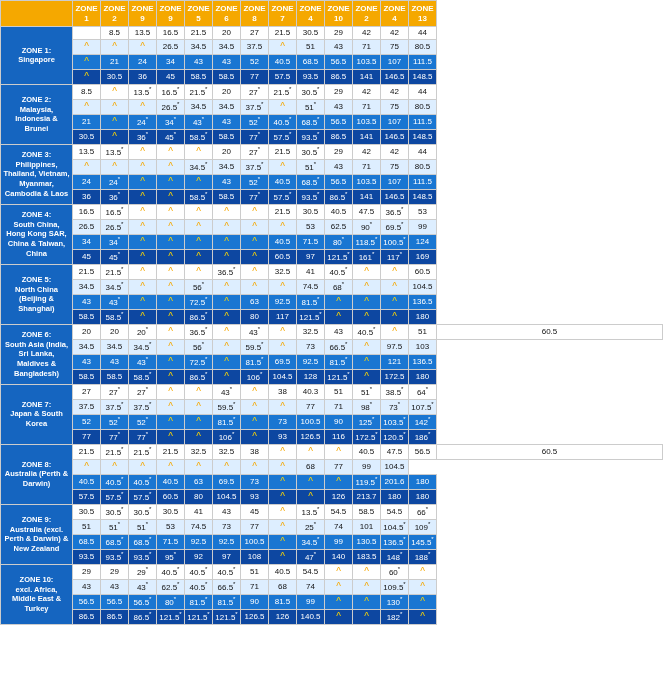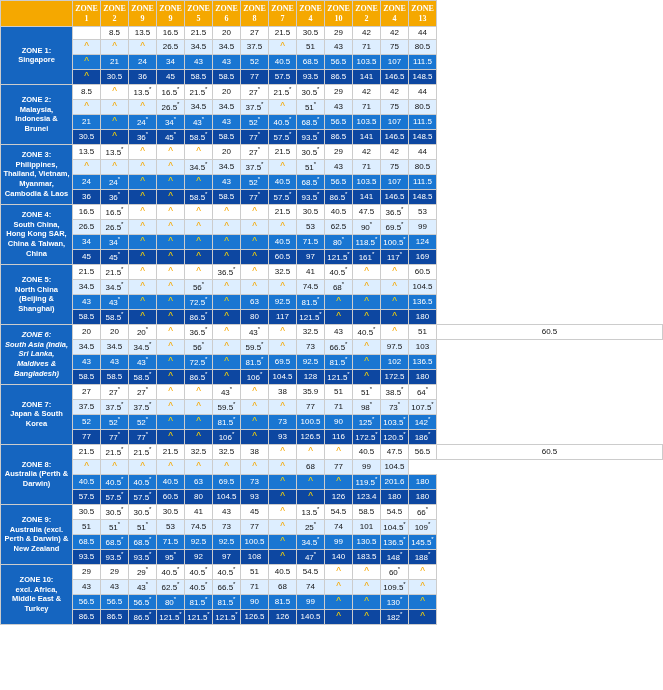--- a/index.html
+++ b/index.html
@@ -61,21 +61,21 @@
     .row-darkest {
       background: #0d47a1;
       color: #fff;
       font-size: 8px;
     }
     sup {
       font-size: 6px;
     }
     
     .col-label { width: 72px; }
-    .col-zone { width: 28px; font-family: Liberation Serif, serif; }
+    .col-zone { width: 28px; }
   </style>
 </head>
 <body>
 
 <div class="table-container">
   <table>
     <thead>
       <tr>
         <th class="header-zone col-label"></th>
         <th class="header-zone col-zone">ZONE 1</th>
@@ -393,21 +393,21 @@
           <td class="row-darkest"><span style="color:#ffd700; font-size:10px;">^</span></td>
           <td class="row-darkest">80</td>
           <td class="row-darkest">117</td>
           <td class="row-darkest">121.5<sup>*</sup></td>
           <td class="row-darkest"><span style="color:#ffd700; font-size:10px;">^</span></td>
           <td class="row-darkest"><span style="color:#ffd700; font-size:10px;">^</span></td>
           <td class="row-darkest"><span style="color:#ffd700; font-size:10px;">^</span></td>
           <td class="row-darkest">180</td>
         </tr>
         <tr>
-          <td rowspan="4" class="zone-label" style="font-size: 7.5px; line-height: 1.3; font-style: italic;"><strong>ZONE 6:</strong><br>South Asia (India, Sri Lanka, Maldives &amp; Bangladesh)</td>
+          <td rowspan="4" class="zone-label" style="font-size: 7.5px; line-height: 1.3;"><strong>ZONE 6:</strong><br>South Asia (India, Sri Lanka, Maldives &amp; Bangladesh)</td>
           <td class="row-light">20</td>
           <td class="row-light">20</td>
           <td class="row-light">20<sup>*</sup></td>
           <td class="row-light"><span style="color:#f5a800; font-size:10px;">^</span></td>
           <td class="row-light">36.5<sup>*</sup></td>
           <td class="row-light"><span style="color:#f5a800; font-size:10px;">^</span></td>
           <td class="row-light">43<sup>*</sup></td>
           <td class="row-light"><span style="color:#f5a800; font-size:10px;">^</span></td>
           <td class="row-light">32.5</td>
           <td class="row-light">43</td>
@@ -436,21 +436,21 @@
           <td class="row-dark">43</td>
           <td class="row-dark">43<sup>*</sup></td>
           <td class="row-dark"><span style="color:#ffd700; font-size:10px;">^</span></td>
           <td class="row-dark">72.5<sup>*</sup></td>
           <td class="row-dark"><span style="color:#ffd700; font-size:10px;">^</span></td>
           <td class="row-dark">81.5<sup>*</sup></td>
           <td class="row-dark">69.5</td>
           <td class="row-dark">92.5</td>
           <td class="row-dark">81.5<sup>*</sup></td>
           <td class="row-dark"><span style="color:#ffd700; font-size:10px;">^</span></td>
-          <td class="row-dark">102</td>
+          <td class="row-dark">121</td>
           <td class="row-dark">136.5</td>
         </tr>
         <tr>
           <td class="row-darkest">58.5</td>
           <td class="row-darkest">58.5</td>
           <td class="row-darkest">58.5<sup>*</sup></td>
           <td class="row-darkest"><span style="color:#ffd700; font-size:10px;">^</span></td>
           <td class="row-darkest">86.5<sup>*</sup></td>
           <td class="row-darkest"><span style="color:#ffd700; font-size:10px;">^</span></td>
           <td class="row-darkest">106<sup>*</sup></td>
@@ -464,21 +464,21 @@
         <tr>
           <td rowspan="4" class="zone-label" style="font-size: 7.5px; line-height: 1.3;"><strong>ZONE 7:</strong><br>Japan &amp; South Korea</td>
           <td class="row-light">27</td>
           <td class="row-light">27<sup>*</sup></td>
           <td class="row-light">27<sup>*</sup></td>
           <td class="row-light"><span style="color:#f5a800; font-size:10px;">^</span></td>
           <td class="row-light"><span style="color:#f5a800; font-size:10px;">^</span></td>
           <td class="row-light">43<sup>*</sup></td>
           <td class="row-light"><span style="color:#f5a800; font-size:10px;">^</span></td>
           <td class="row-light">38</td>
-          <td class="row-light">35.9</td>
+          <td class="row-light">40.3</td>
           <td class="row-light">51</td>
           <td class="row-light">51<sup>*</sup></td>
           <td class="row-light">38.5<sup>*</sup></td>
           <td class="row-light">64<sup>*</sup></td>
         </tr>
         <tr>
           <td class="row-mid">37.5</td>
           <td class="row-mid">37.5<sup>*</sup></td>
           <td class="row-mid">37.5<sup>*</sup></td>
           <td class="row-mid"><span style="color:#f5a800; font-size:10px;">^</span></td>
@@ -572,21 +572,21 @@
           <td class="row-darkest">57.5</td>
           <td class="row-darkest">57.5<sup>*</sup></td>
           <td class="row-darkest">57.5<sup>*</sup></td>
           <td class="row-darkest">60.5</td>
           <td class="row-darkest">80</td>
           <td class="row-darkest">104.5</td>
           <td class="row-darkest">93</td>
           <td class="row-darkest"><span style="color:#ffd700; font-size:10px;">^</span></td>
           <td class="row-darkest"><span style="color:#ffd700; font-size:10px;">^</span></td>
           <td class="row-darkest">126</td>
-          <td class="row-darkest">123.4</td>
+          <td class="row-darkest">213.7</td>
           <td class="row-darkest">180</td>
           <td class="row-darkest">180</td>
         </tr>
         <tr>
           <td rowspan="4" class="zone-label" style="font-size: 7.5px; line-height: 1.3;"><strong>ZONE 9:</strong><br>Australia (excl. Perth &amp; Darwin) &amp; New Zealand</td>
           <td class="row-light">30.5</td>
           <td class="row-light">30.5<sup>*</sup></td>
           <td class="row-light">30.5<sup>*</sup></td>
           <td class="row-light">30.5</td>
           <td class="row-light">41</td>

